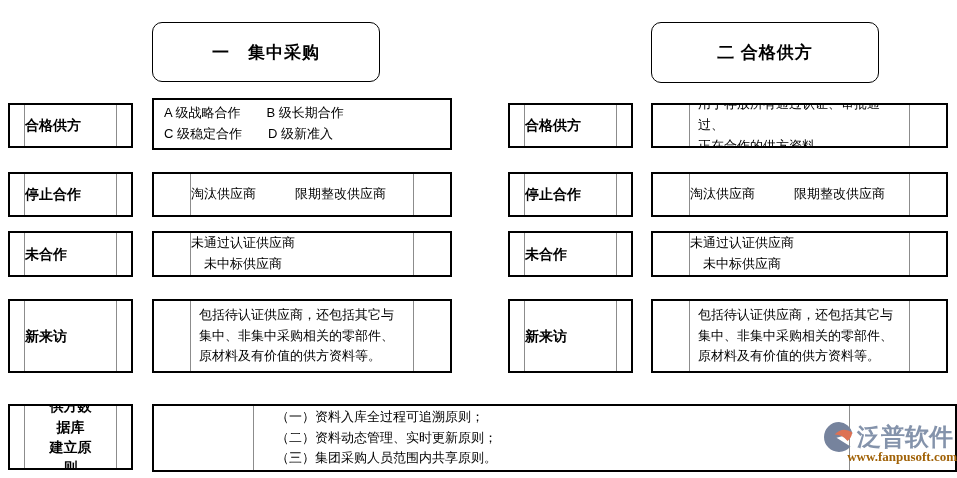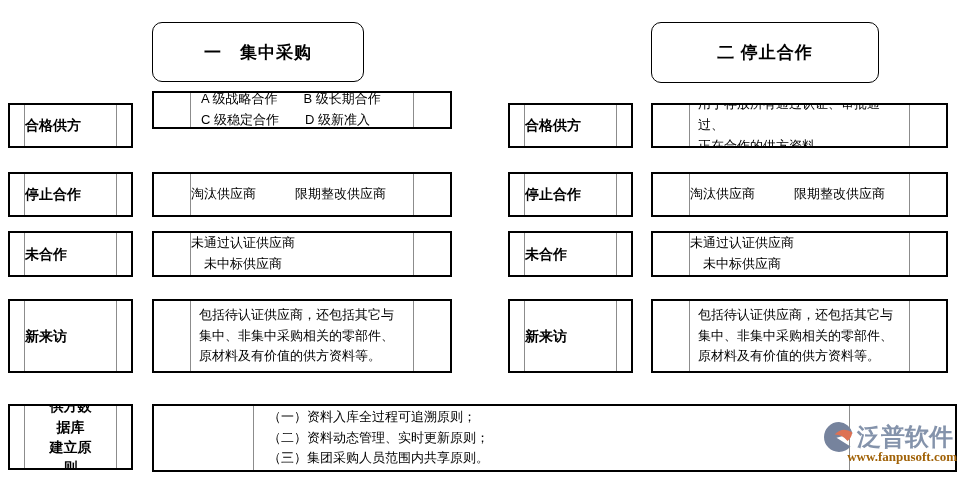--- a/index.html
+++ b/index.html
@@ -47,35 +47,35 @@
   }
   .p-left8{padding-left:8px;padding-right:4px;}
   .p-left10{padding-left:10px;padding-right:4px;}
   .p-left14{padding-left:14px;padding-right:4px;}
 </style>
 </head>
 <body>
 
 <div class="canvas">
 
-  <div class="hdr" style="left:152px;top:22px;width:212px;height:60px;">
+  <div class="hdr" style="left:152px;top:22px;width:228px;height:60px;">
     <span>一　集中采购</span>
   </div>
   <div class="hdr" style="left:651px;top:22px;width:228px;height:61px;">
-    <span>二 停止合作</span>
+    <span>二 合格供方</span>
   </div>
 
   <div class="box label-box" style="left:8px;top:103px;width:125px;height:45px;">
     <div class="side side-l"></div>
     <div class="mid">
         <span class="label-text">合格供方</span>
       </div>
     <div class="side side-r"></div>
   </div>
-  <div class="box content-box" style="left:152px;top:91px;width:300px;height:38px;">
+  <div class="box content-box" style="left:152px;top:98px;width:300px;height:52px;flex-direction:column;">
     <div class="side side-l"></div>
     <div class="mid left p-left10">
         <span class="content-text">A 级战略合作　　B 级长期合作
 C 级稳定合作　　D 级新准入</span>
       </div>
     <div class="side side-r"></div>
   </div>
 
   <div class="box label-box" style="left:8px;top:172px;width:125px;height:45px;">
     <div class="side side-l"></div>
@@ -190,21 +190,21 @@
   </div>
 
   <div class="box label-box" style="left:8px;top:404px;width:125px;height:66px;gap:24px;">
     <div class="side side-l"></div>
     <div class="mid">
         <span class="label-text">供方数据库
 建立原则</span>
       </div>
     <div class="side side-r"></div>
   </div>
-  <div class="box footer-box" style="left:152px;top:404px;width:805px;height:68px;">
+  <div class="box footer-box" style="left:152px;top:404px;width:805px;height:68px;gap:8px;">
     <div class="cell-a"></div>
     <div class="mid left p-left14">
         <span class="content-text">（一）资料入库全过程可追溯原则；
 （二）资料动态管理、实时更新原则；
 （三）集团采购人员范围内共享原则。</span>
       </div>
     <div class="cell-c"></div>
   </div>
 
   <div class="logo">

